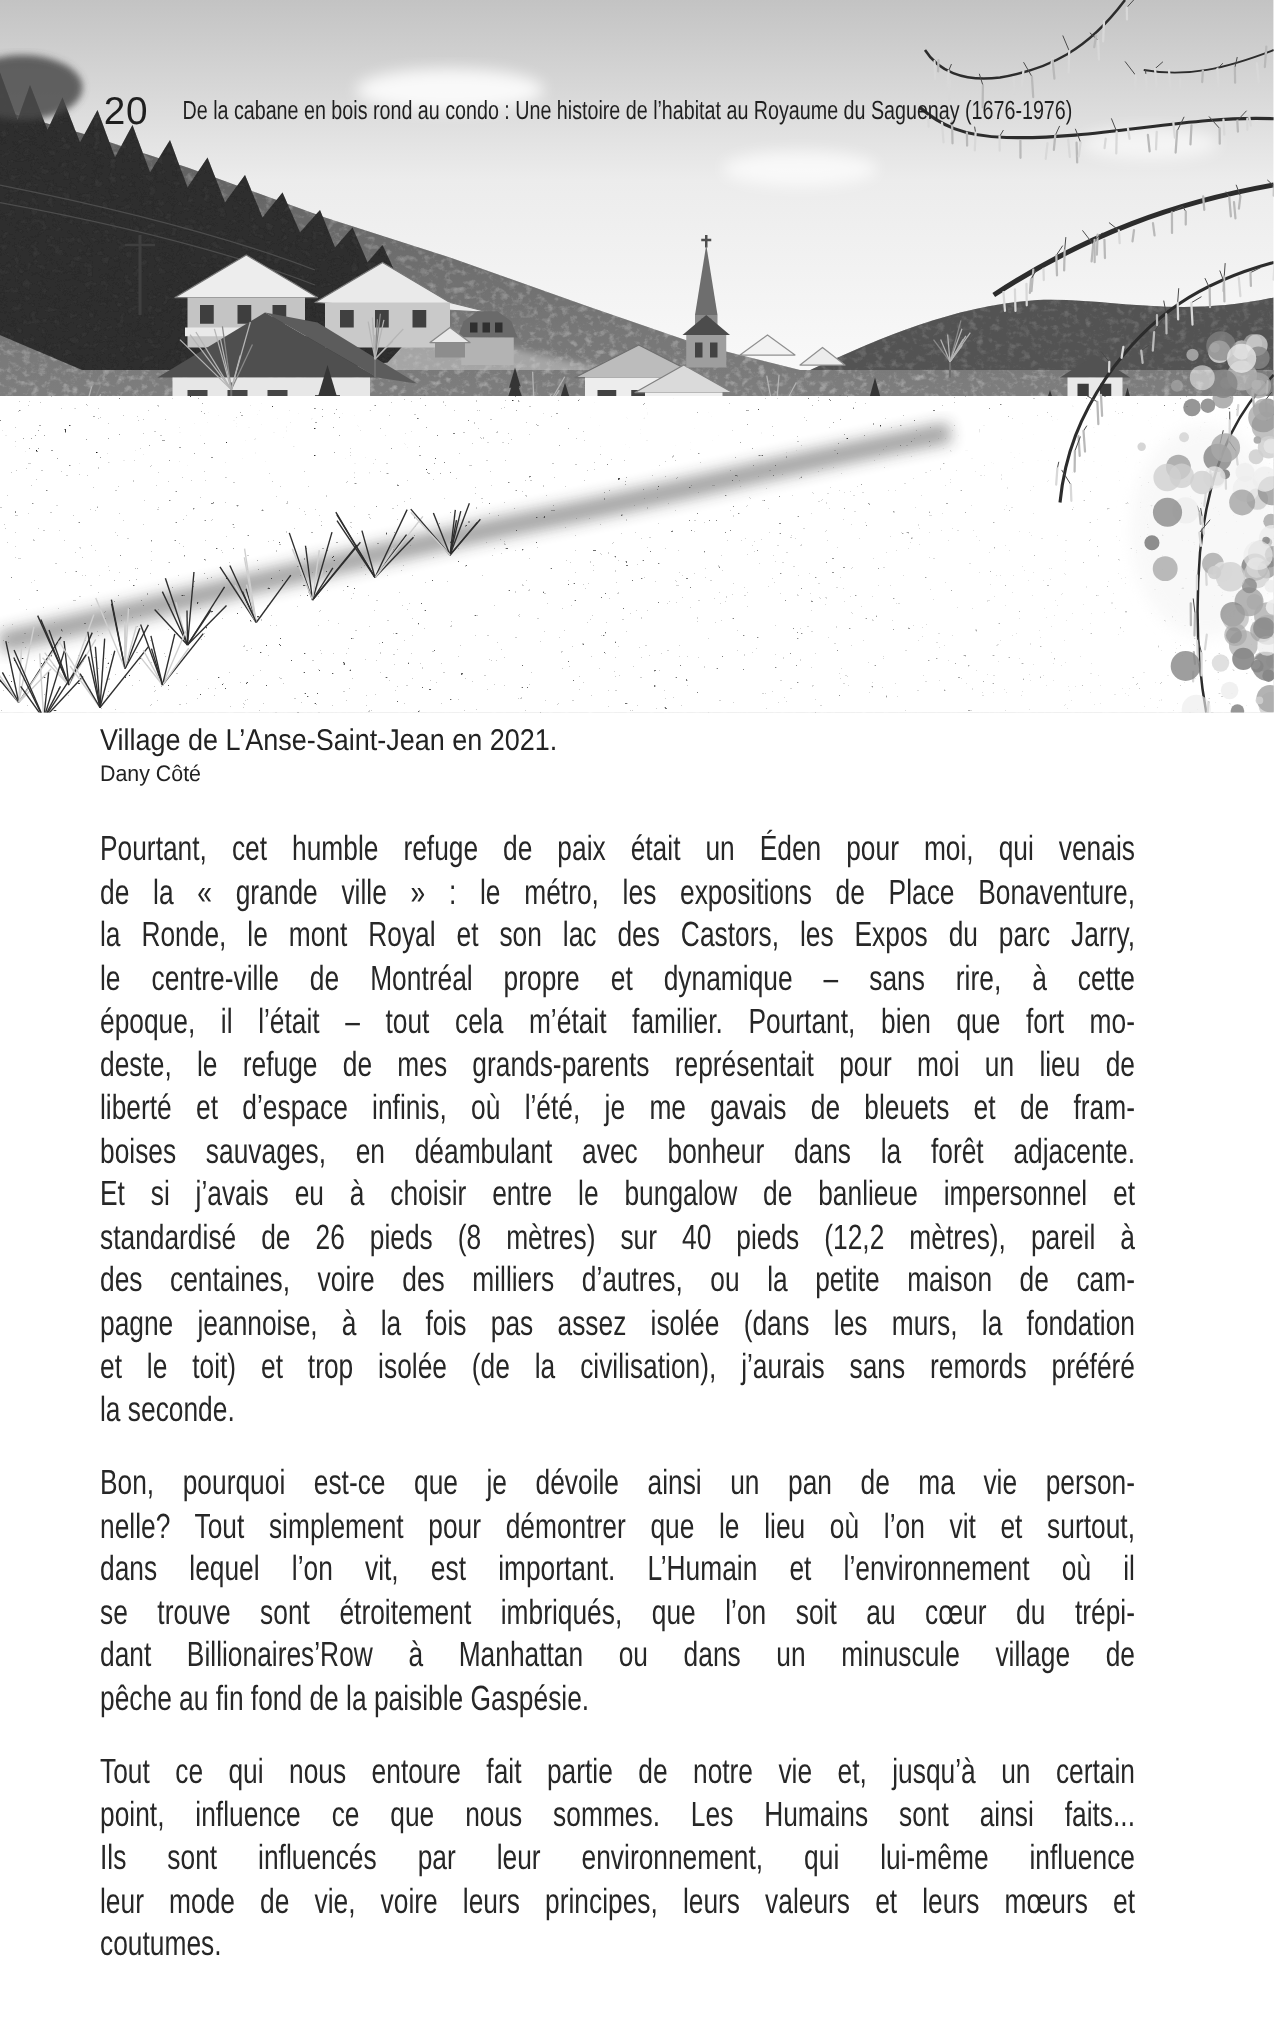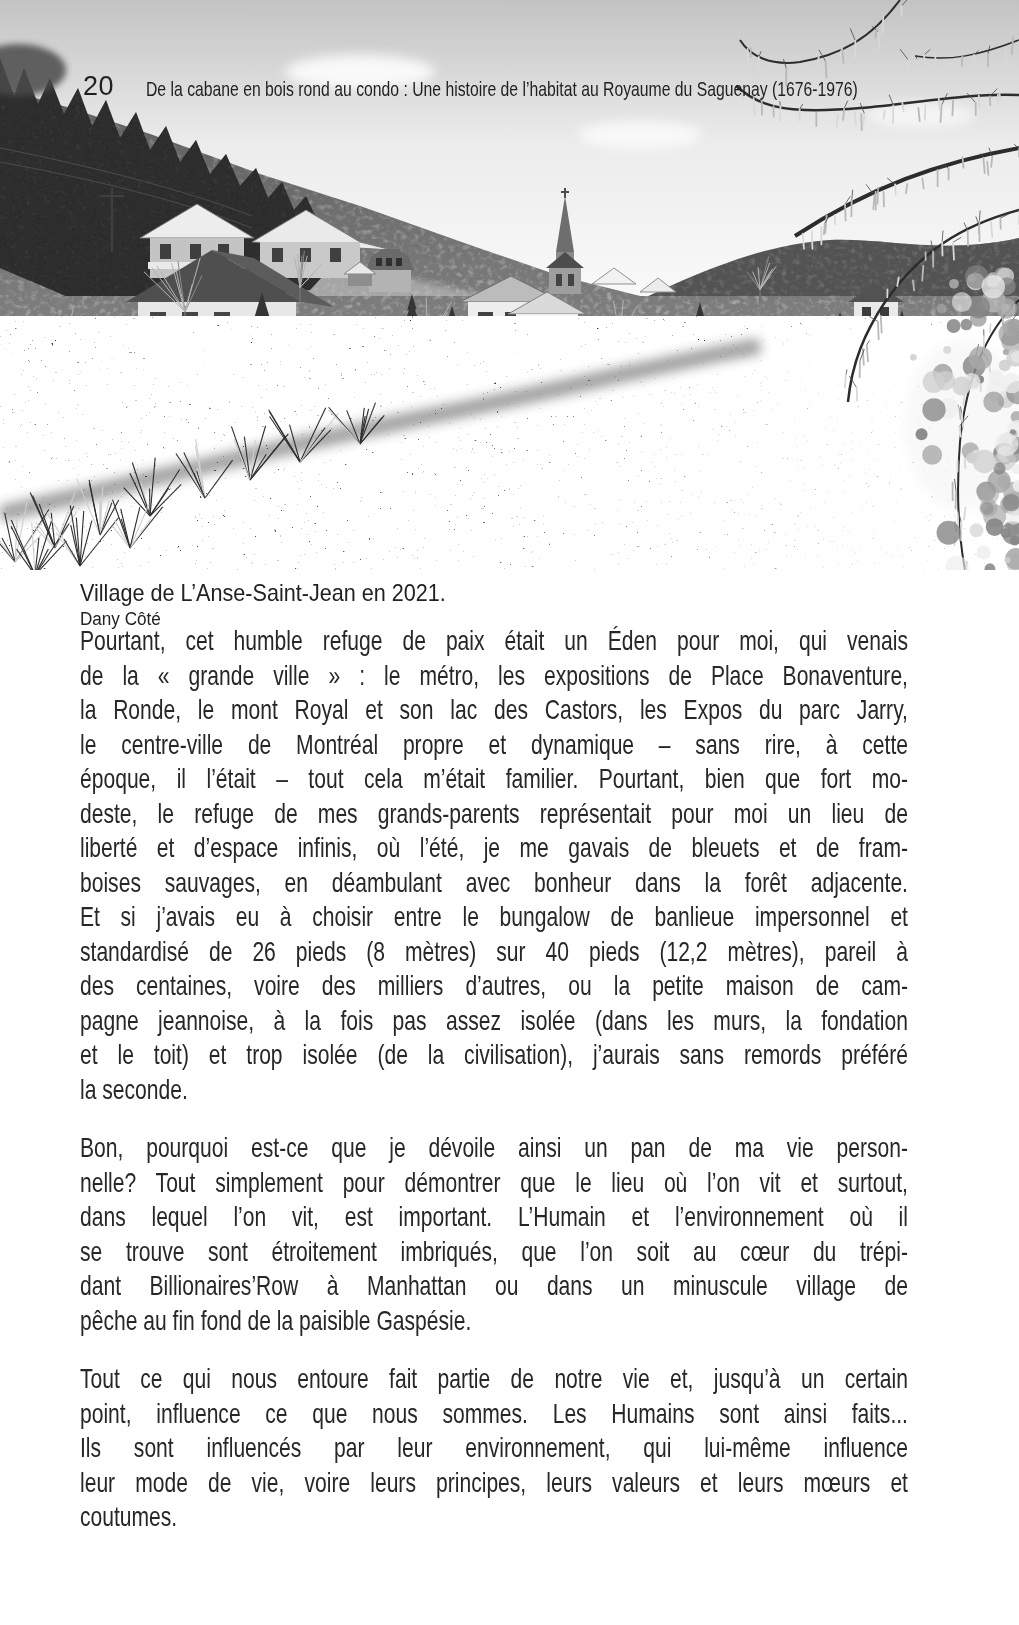--- a/index.html
+++ b/index.html
@@ -5,36 +5,36 @@
   html,body { margin:0; padding:0; background:#ffffff; }
   .page {
     position:relative; width:1019px; height:1625px; background:#fff;
     font-family:"Liberation Sans", sans-serif; overflow:hidden;
     color:#262626;
   }
   .photo { position:absolute; top:0; left:0; width:1019px; height:570px; }
   .photo svg { display:block; }
 
   .page-num {
-    position:absolute; left:83px; top:71px; font-size:27px; color:#1f1f1f;
+    position:absolute; left:83px; top:71px; font-size:31px; color:#1f1f1f;
     letter-spacing:0.5px;
   }
   .running-title {
     position:absolute; left:146px; top:77px; font-size:21px; color:#1f1f1f;
     white-space:nowrap; transform:scaleX(0.75); transform-origin:0 0;
   }
   .caption {
     position:absolute; left:80px; top:579px; font-size:24px; color:#222;
     white-space:nowrap; transform:scaleX(0.9); transform-origin:0 0;
   }
   .credit {
     position:absolute; left:80px; top:609px; font-size:18px; color:#222;
     white-space:nowrap; transform:scaleX(0.95); transform-origin:0 0;
   }
-  .body-text { position:absolute; left:80px; top:624px; width:828px; }
+  .body-text { position:absolute; left:80px; top:662px; width:828px; }
   .body-inner {
     width:1100px; transform:scaleX(0.7527); transform-origin:0 0;
     font-size:28px; line-height:34.5px; color:#272727;
   }
   .para { margin:0 0 24px 0; }
   .line { text-align:justify; text-align-last:justify; }
   .line.last { text-align-last:left; }
 </style>
 </head>
 <body>

